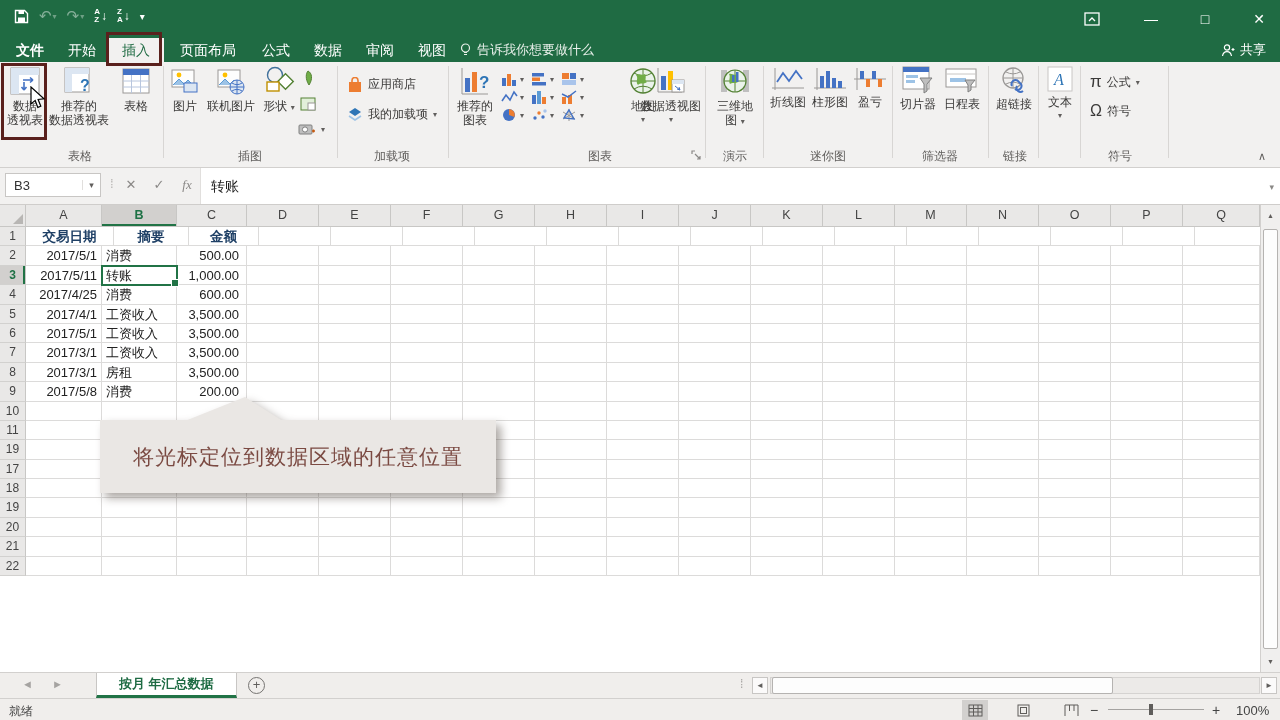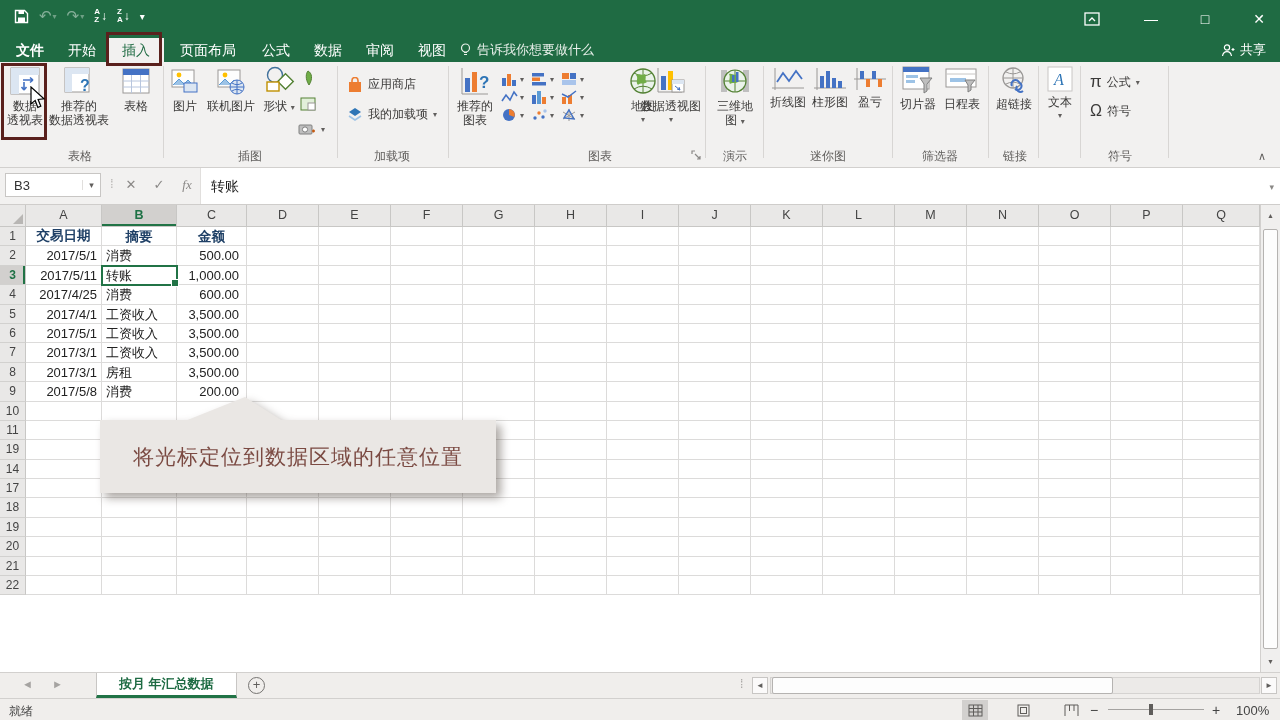--- a/index.html
+++ b/index.html
@@ -538,21 +538,21 @@
       <div class="col-hdr" style="width: 72px;">L</div>
       <div class="col-hdr" style="width: 72px;">M</div>
       <div class="col-hdr" style="width: 72px;">N</div>
       <div class="col-hdr" style="width: 72px;">O</div>
       <div class="col-hdr" style="width: 72px;">P</div>
       <div class="col-hdr" style="width: 77px;">Q</div>
     </div>
   <div id="grid-rows">
       <div class="grid-row">
         <div class="row-hdr">1</div>
-        <div class="cell hdrcell" style="width: 76px; font-family: Liberation Mono, monospace;">交易日期</div>
+        <div class="cell hdrcell" style="width: 88px;">交易日期</div>
         <div class="cell hdrcell" style="width: 75px;">摘要</div>
         <div class="cell hdrcell" style="width: 70px;">金额</div>
         <div class="cell" style="width: 72px;"></div>
         <div class="cell" style="width: 72px;"></div>
         <div class="cell" style="width: 72px;"></div>
         <div class="cell" style="width: 72px;"></div>
         <div class="cell" style="width: 72px;"></div>
         <div class="cell" style="width: 72px;"></div>
         <div class="cell" style="width: 72px;"></div>
         <div class="cell" style="width: 72px;"></div>
@@ -758,40 +758,20 @@
         <div class="cell" style="width: 72px;"></div>
         <div class="cell" style="width: 72px;"></div>
         <div class="cell" style="width: 72px;"></div>
         <div class="cell" style="width: 72px;"></div>
         <div class="cell" style="width: 72px;"></div>
         <div class="cell" style="width: 72px;"></div>
         <div class="cell" style="width: 77px;"></div>
       </div>
       <div class="grid-row">
         <div class="row-hdr">19</div>
-        <div class="cell" style="width: 76px;"></div>
-        <div class="cell" style="width: 75px;"></div>
-        <div class="cell" style="width: 70px;"></div>
-        <div class="cell" style="width: 72px;"></div>
-        <div class="cell" style="width: 72px;"></div>
-        <div class="cell" style="width: 72px;"></div>
-        <div class="cell" style="width: 72px;"></div>
-        <div class="cell" style="width: 72px;"></div>
-        <div class="cell" style="width: 72px;"></div>
-        <div class="cell" style="width: 72px;"></div>
-        <div class="cell" style="width: 72px;"></div>
-        <div class="cell" style="width: 72px;"></div>
-        <div class="cell" style="width: 72px;"></div>
-        <div class="cell" style="width: 72px;"></div>
-        <div class="cell" style="width: 72px;"></div>
-        <div class="cell" style="width: 72px;"></div>
-        <div class="cell" style="width: 77px;"></div>
-      </div>
-      <div class="grid-row">
-        <div class="row-hdr">14</div>
         <div class="cell" style="width: 76px;"></div>
         <div class="cell" style="width: 75px;"></div>
         <div class="cell" style="width: 70px;"></div>
         <div class="cell" style="width: 72px;"></div>
         <div class="cell" style="width: 72px;"></div>
         <div class="cell" style="width: 72px;"></div>
         <div class="cell" style="width: 72px;"></div>
         <div class="cell" style="width: 72px;"></div>
         <div class="cell" style="width: 72px;"></div>
         <div class="cell" style="width: 72px;"></div>

